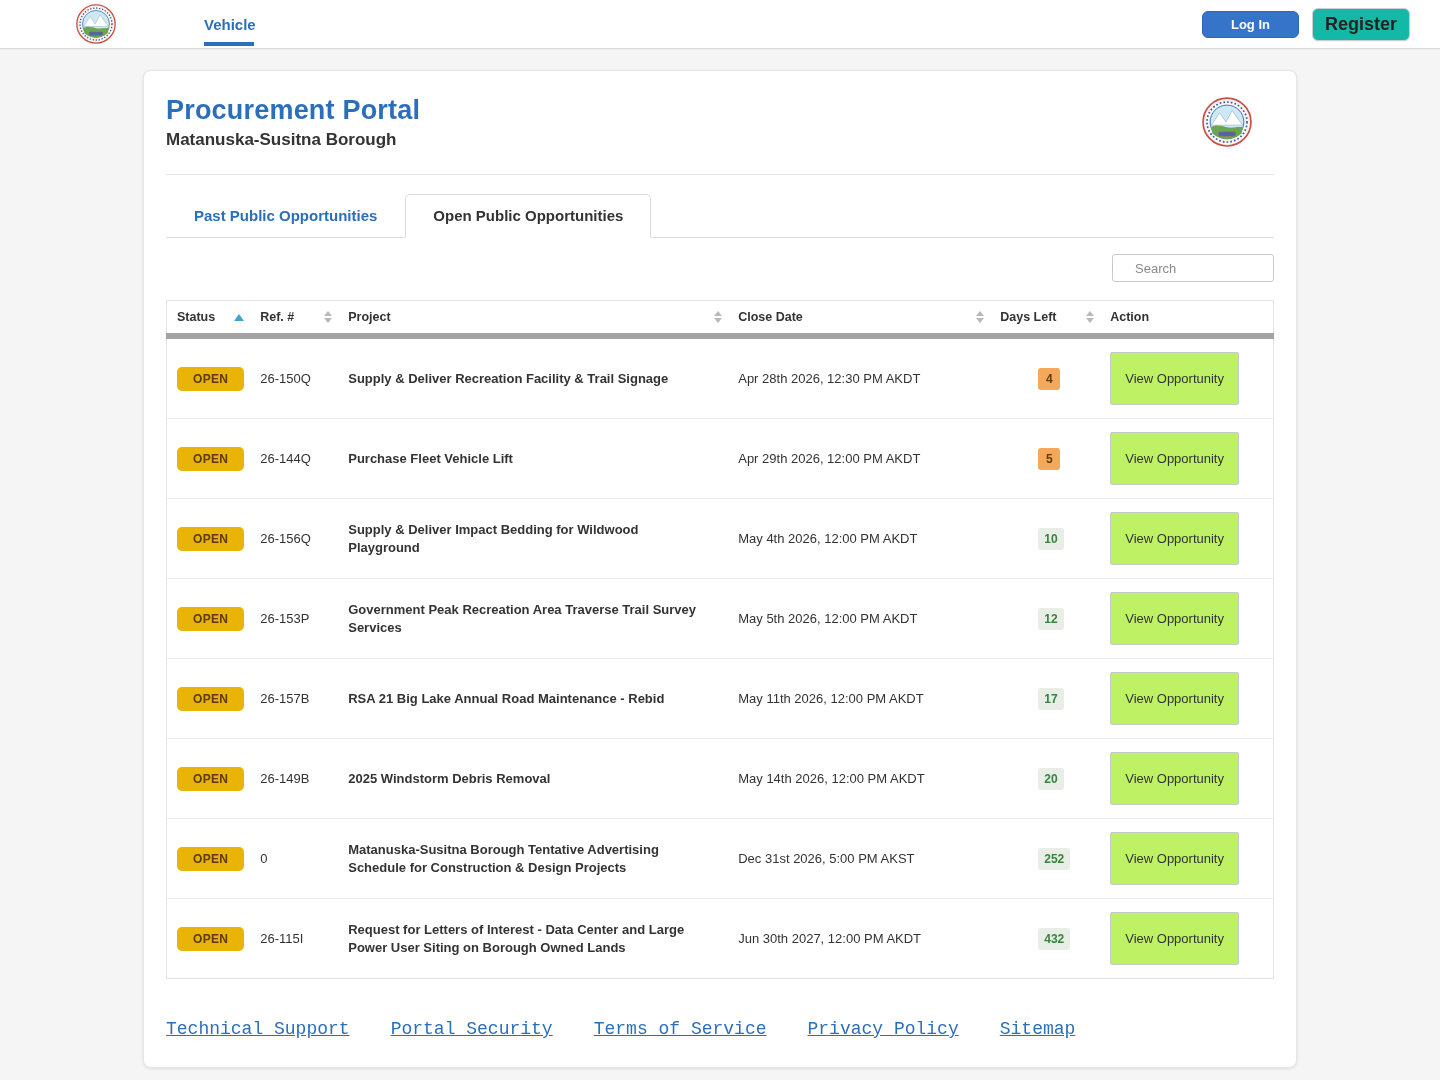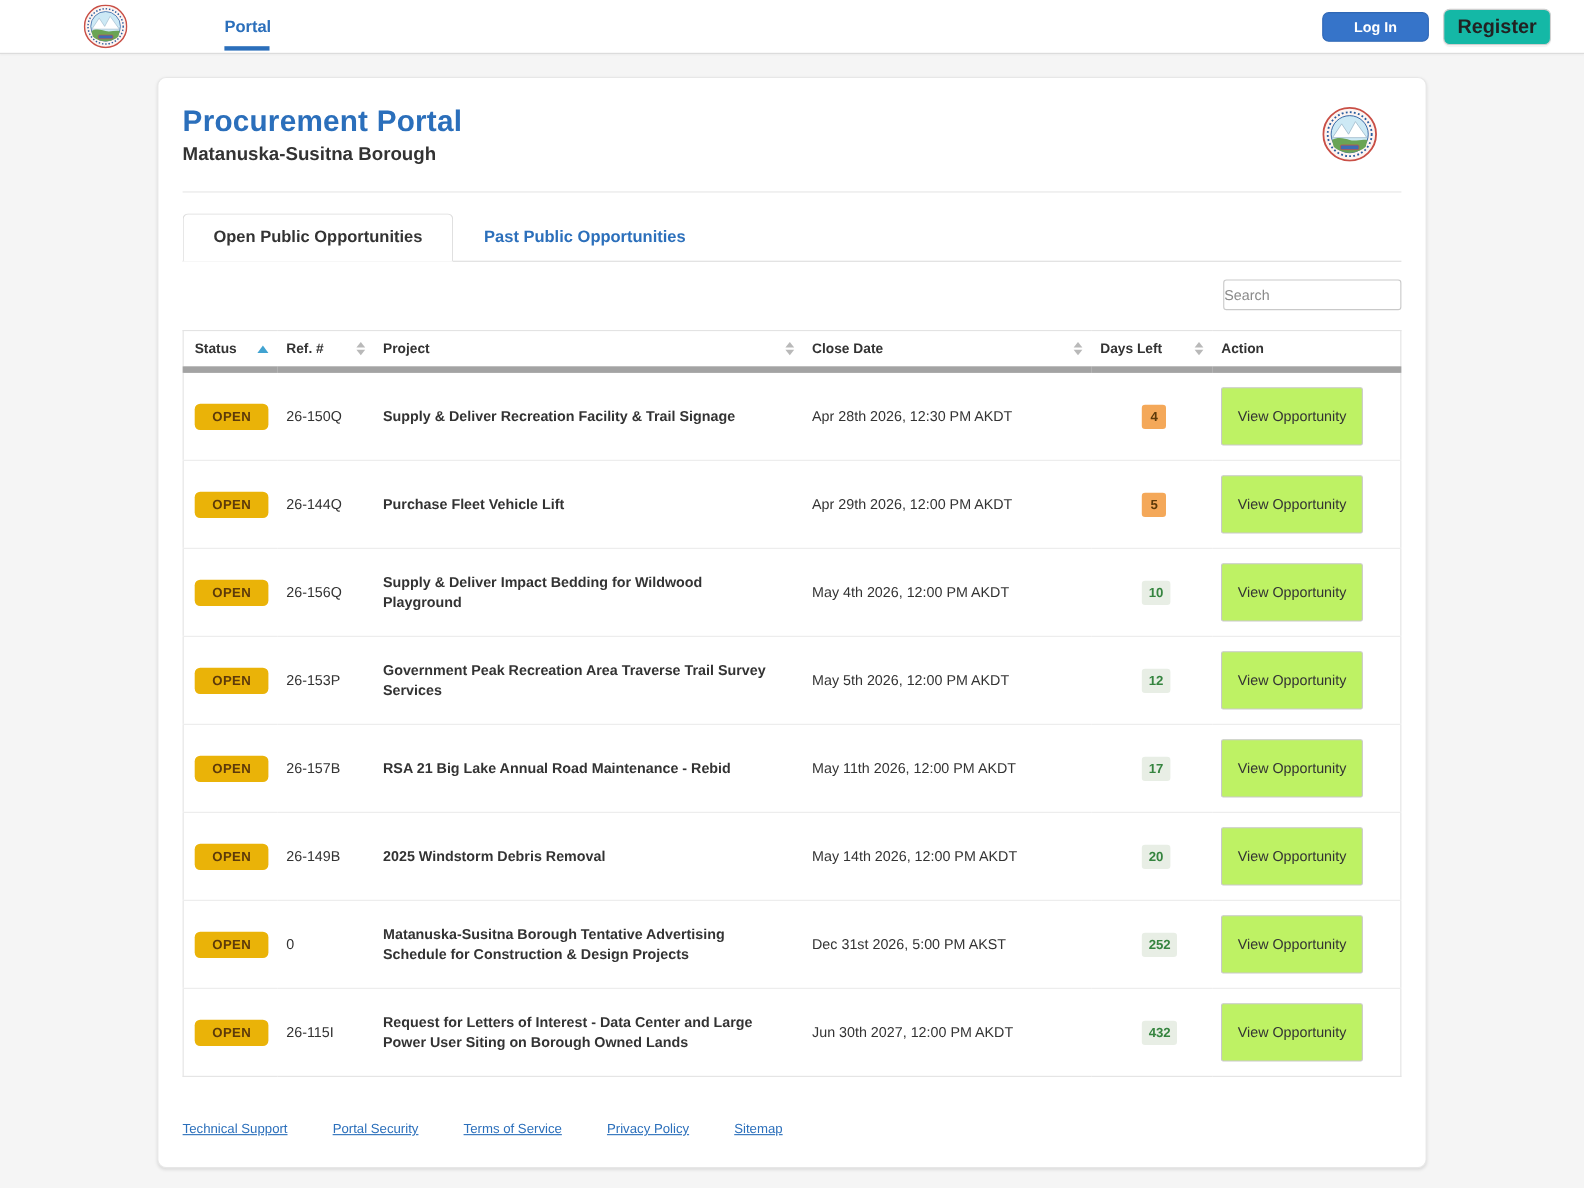--- a/index.html
+++ b/index.html
@@ -55,21 +55,21 @@
   }
   .tab.active {
     color:#333; background:#fff; border:1px solid #ddd; border-bottom:1px solid #fff;
     margin-bottom:-1px;
   }
   .tab.inactive { color:#2b6fbb; border:1px solid transparent; }
   
   .search-row { display:flex; justify-content:flex-end; margin-top:16px; }
   .search-input {
     width:162px; height:28px; border:1px solid #c9c9c9; border-radius:3px;
-    padding:0 0; font-size:13px; color:#333; outline:none;
+    padding:0 22px; font-size:13px; color:#333; outline:none;
     font-family:"Liberation Sans", sans-serif;
   }
   .search-input::placeholder { color:#8a8a8a; }
   
   table { width:100%; border-collapse:collapse; margin-top:18px; border:1px solid #e3e3e3; }
   thead th {
     font-size:12.5px; font-weight:bold; color:#333; text-align:left;
     padding:9px 8px 9px 8px; border-bottom:6px solid #a3a3a3; position:relative;
     cursor:pointer; white-space:nowrap;
   }
@@ -113,21 +113,21 @@
   .days-badge.warn { background:#f4a859; color:#5d3a0a; }
   .days-badge.ok { background:#e8eee5; color:#35843f; }
   
   .view-btn {
     background:#bef264; border:1px solid #c9c9c9; border-radius:2px; color:#333;
     font-size:13px; padding:18px 14px; cursor:pointer;
     font-family:"Liberation Sans", sans-serif;
   }
   
   .footer-links { margin-top:40px; display:flex; gap:41px; }
-  .footer-links a { color:#2b6fbb; font-size:12px; text-decoration:underline; cursor:pointer; }
+  .footer-links a { color:#2b6fbb; font-size:18px; text-decoration:underline; cursor:pointer;font-family:Liberation Mono, monospace; }
 </style>
 </head>
 <body>
 
 <svg width="0" height="0" style="position:absolute">
   <defs>
     <g id="seal-art">
       <circle cx="24" cy="24" r="23" fill="#fdf4f1" stroke="#c94f46" stroke-width="1.6"></circle>
       <circle cx="24" cy="24" r="19.2" fill="none" stroke="#2a5d9f" stroke-width="1.6" stroke-dasharray="1.6 2"></circle>
       <circle cx="24" cy="24" r="16.2" fill="#cde9f5" stroke="#2a5d9f" stroke-width="0.8"></circle>
@@ -135,21 +135,21 @@
       <path d="M8.6 29 C14 26 20 28 24 29 C29 30.4 34 28 39.4 29 L38 35 C34 38.8 28 40.2 24 40.2 C20 40.2 14 38.8 10 35 Z" fill="#6aa455"></path>
       <rect x="16" y="33.5" width="16" height="4" rx="1" fill="#3b6db4" stroke="#c94f46" stroke-width="0.7"></rect>
     </g>
   </defs>
 </svg>
 
 <div class="navbar">
   <svg class="brand" viewBox="0 0 48 48">
       <use href="#seal-art"></use>
     </svg>
-  <a class="portal-link">Portal</a>
+  <a class="portal-link">Vehicle</a>
   <div class="nav-right">
     <button class="btn-login">Log In</button>
     <button class="btn-register">Register</button>
   </div>
 </div>
 
 <div class="card">
 
   <div class="card-header">
     <div>
@@ -157,22 +157,22 @@
       <div class="page-subtitle">Matanuska-Susitna Borough</div>
     </div>
     <svg class="card-seal" viewBox="0 0 48 48">
         <use href="#seal-art"></use>
       </svg>
   </div>
 
   <hr class="header-divider">
 
   <div class="tabs">
+    <div class="tab inactive">Past Public Opportunities</div>
     <div class="tab active">Open Public Opportunities</div>
-    <div class="tab inactive">Past Public Opportunities</div>
   </div>
 
   <div class="search-row">
     <input class="search-input" type="text" placeholder="Search" style="">
   </div>
 
   <table>
     <thead>
       <tr>
         <th class="col-status">

